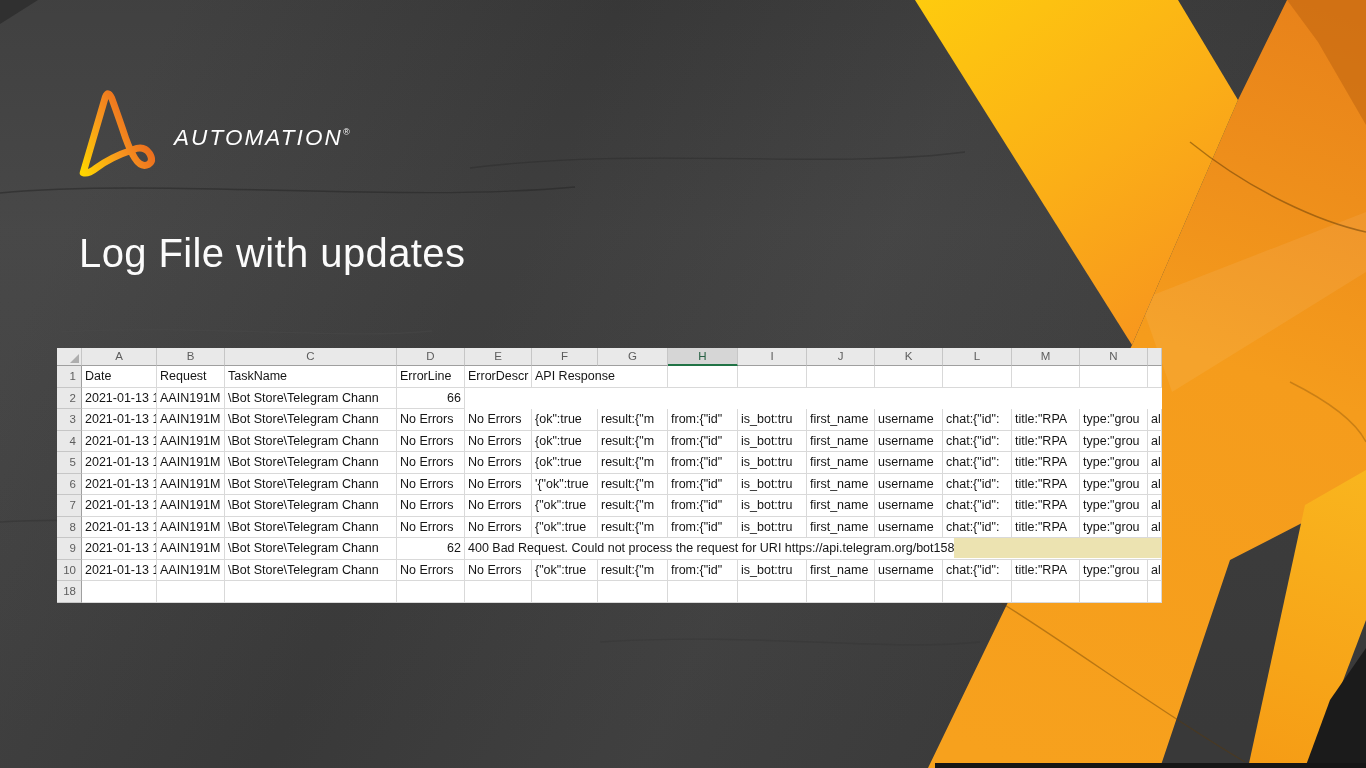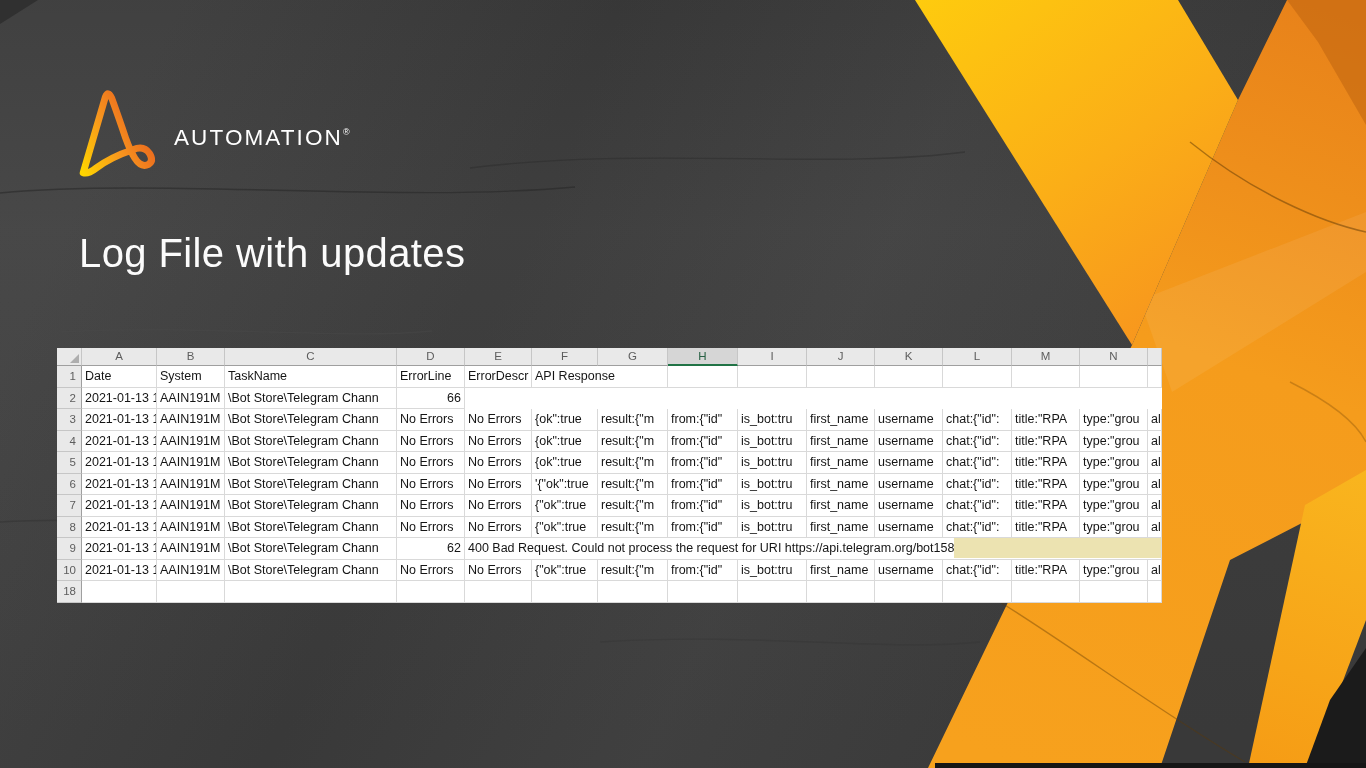--- a/index.html
+++ b/index.html
@@ -11,21 +11,21 @@
   .slide::before{ 
     content:"";position:absolute;inset:0;
     background:
       linear-gradient(115deg, rgba(255,255,255,.03) 10%, rgba(0,0,0,.05) 36%, rgba(255,255,255,.02) 58%, rgba(0,0,0,.05) 84%),
       linear-gradient(180deg, rgba(0,0,0,.06) 0%, rgba(255,255,255,.02) 30%, rgba(0,0,0,.04) 100%);
     pointer-events:none;
   }
   svg.brand{position:absolute;left:0;top:0;pointer-events:none;}
 
   
-  .logo{position:absolute;left:74px;top:84px;display:flex;align-items:center;gap:8px;}
+  .logo{position:absolute;left:74px;top:84px;display:flex;align-items:center;gap:8px;font-style:italic;}
   .logo-text{display:flex;flex-direction:column;justify-content:center;margin-top:6px;}
   .logo-l1{color:#ffffff;font-size:22.5px;letter-spacing:2.1px;font-weight:400;line-height:1.15;white-space:nowrap;}
   .logo-l1 sup{font-size:9px;letter-spacing:0;vertical-align:10px;}
   .logo-l2{color:#ffffff;font-size:28px;letter-spacing:1.1px;font-weight:700;line-height:1.0;white-space:nowrap;}
 
   
   .title{position:absolute;left:79px;top:231px;margin:0;color:#fbfbfb;
     font-size:40px;font-weight:400;letter-spacing:.4px;}
 
   
@@ -133,21 +133,21 @@
         <div class="ch" style="width: 68px;">J</div>
         <div class="ch" style="width: 68px;">K</div>
         <div class="ch" style="width: 69px;">L</div>
         <div class="ch" style="width: 68px;">M</div>
         <div class="ch" style="width: 68px;">N</div>
         <div class="ch" style="width: 14px;"></div>
       </div>
       <div class="srow">
         <div class="rn" style="width: 25px;">1</div>
         <div class="c" style="width: 75px;">Date</div>
-        <div class="c" style="width: 68px;">System</div>
+        <div class="c" style="width: 68px;">Request</div>
         <div class="c" style="width: 172px;">TaskName</div>
         <div class="c" style="width: 68px;">ErrorLine</div>
         <div class="c" style="width: 67px;">ErrorDescr</div>
         <div class="c" style="width: 136px;">API Response</div>
         <div class="c" style="width: 70px;"></div>
         <div class="c" style="width: 69px;"></div>
         <div class="c" style="width: 68px;"></div>
         <div class="c" style="width: 68px;"></div>
         <div class="c" style="width: 69px;"></div>
         <div class="c" style="width: 68px;"></div>

